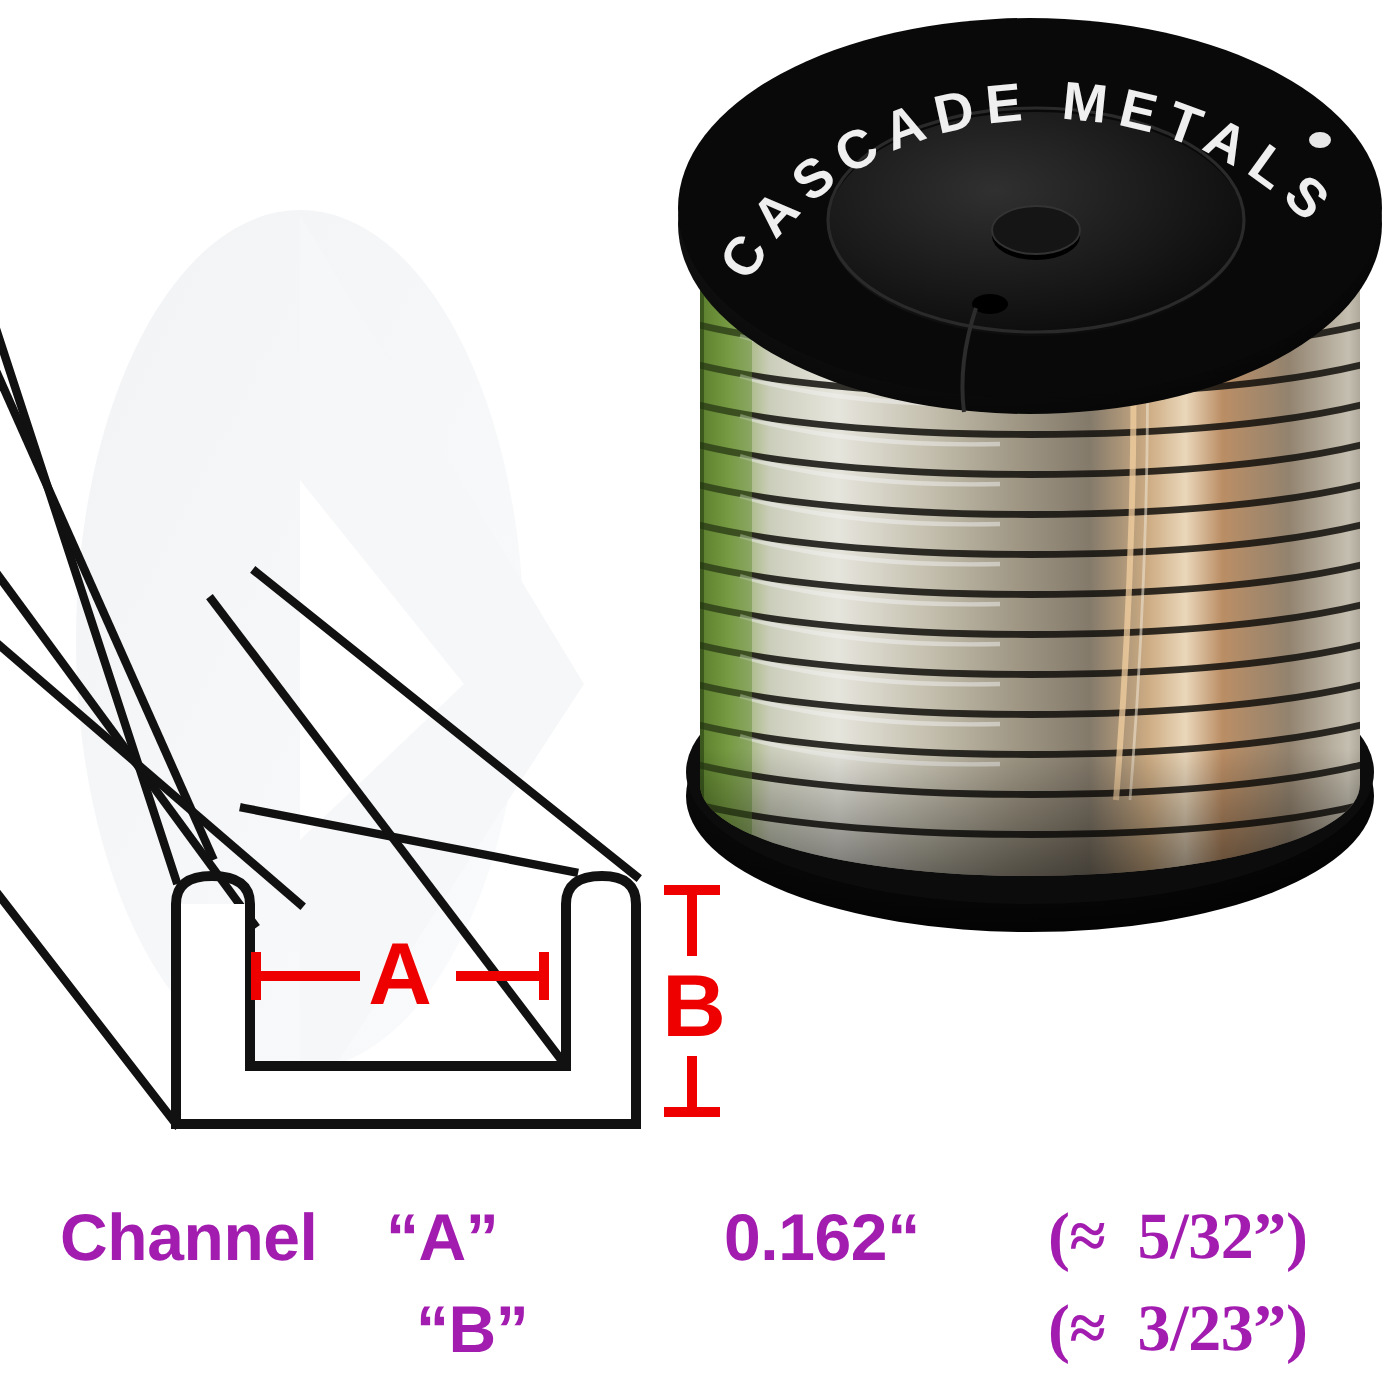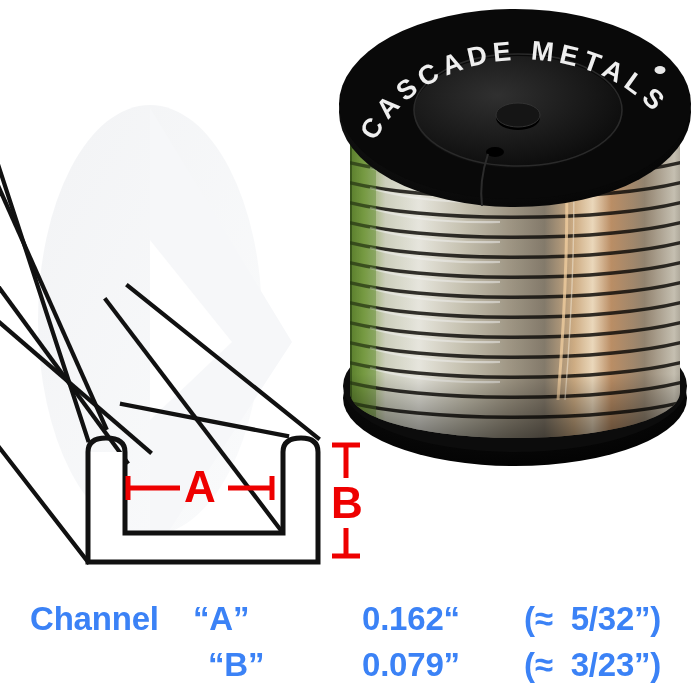--- a/index.html
+++ b/index.html
@@ -59,28 +59,28 @@
   .spec-row {
     position: relative;
     height: 46px;
   }
   .spec-cell {
     position: absolute;
     font-family: "Liberation Sans", sans-serif;
     font-weight: bold;
     font-size: 33px;
     line-height: 46px;
-    color: #3b82f6;
+    color: #a21caf;
     white-space: pre;
     letter-spacing: -0.2px;
   }
   .c-name  { left: 30px; }
   .c-key   { left: 193px; }
   .c-value { left: 362px; text-align: center; }
-  .c-approx{ left: 524px; }
+  .c-approx{ left: 524px; font-family: Liberation Serif, serif; }
 
   .row2 .c-key { left: 208px; }
 </style>
 </head>
 <body>
 
 <div id="stage">
 
   <svg id="watermark" viewBox="0 0 360 500">
     <defs>
@@ -289,19 +289,18 @@
 
     <div class="spec-row row1">
       <span class="spec-cell c-name">Channel</span>
       <span class="spec-cell c-key">“A”</span>
       <span class="spec-cell c-value">0.162“</span>
       <span class="spec-cell c-approx">(≈  5/32”)</span>
     </div>
 
     <div class="spec-row row2">
       <span class="spec-cell c-key">“B”</span>
-      <span class="spec-cell c-value">0.079”</span>
       <span class="spec-cell c-approx">(≈  3/23”)</span>
     </div>
 
   </div>
 
 </div>
 
 </body></html>

